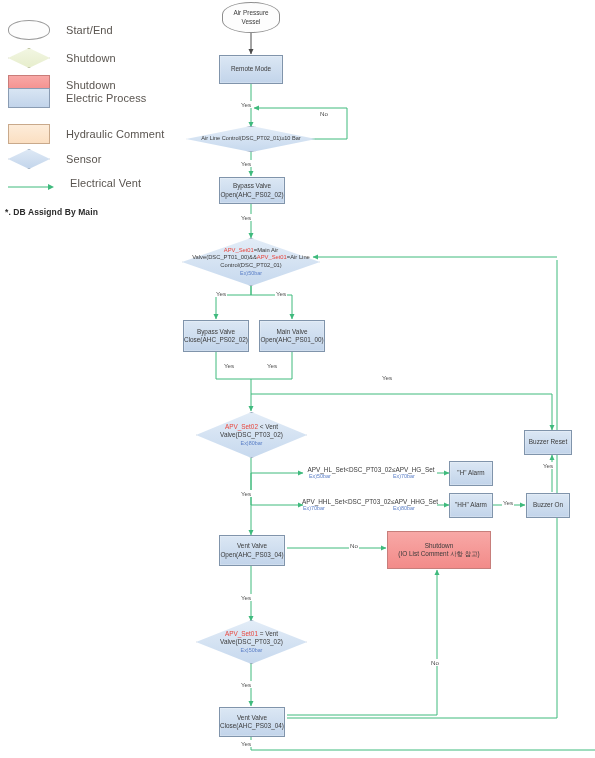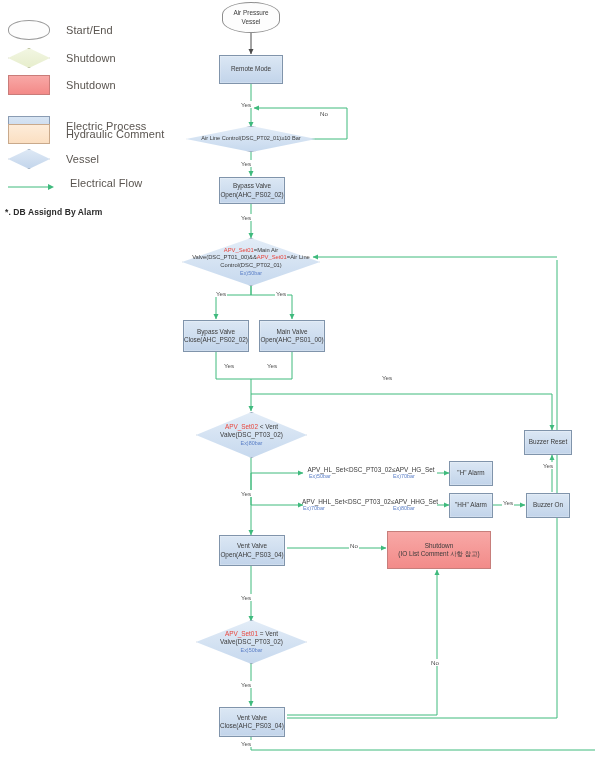--- a/index.html
+++ b/index.html
@@ -120,48 +120,48 @@
         <div class="dia-shape dia-div"></div>
       </div>
       <span class="legend-label">Shutdown</span>
     </div>
 
     <div class="legend-row" style="top:75px">
       <div class="sw-box sw-shut"></div>
       <span class="legend-label">Shutdown</span>
     </div>
 
-    <div class="legend-row" style="top:116px">
+    <div class="legend-row" style="top:88px">
       <div class="sw-box sw-elec"></div>
       <span class="legend-label">Electric Process</span>
     </div>
 
     <div class="legend-row" style="top:124px">
       <div class="sw-box sw-hyd"></div>
       <span class="legend-label">Hydraulic Comment</span>
     </div>
 
     <div class="legend-row" style="top:149px">
       <div class="dia-wrap">
         <div class="dia-shape dia-sens"></div>
       </div>
-      <span class="legend-label">Vessel</span>
+      <span class="legend-label">Sensor</span>
     </div>
 
     <div class="legend-row" style="top:177px">
       <div class="sw-flow">
         <svg width="46" height="10" viewBox="0 0 46 10">
           <line x1="0" y1="5" x2="40" y2="5" stroke="#3fba7d" stroke-width="1"></line>
           <path d="M40 2 L46 5 L40 8 Z" fill="#3fba7d"></path>
         </svg>
       </div>
-      <span class="legend-label">Electrical Flow</span>
-    </div>
-
-    <div class="note">*. DB Assignd By Alarm</div>
+      <span class="legend-label">Electrical Vent</span>
+    </div>
+
+    <div class="note">*. DB Assignd By Main</div>
   </div>
 
   <svg class="wires">
     <defs>
       <marker id="ag" markerWidth="7" markerHeight="7" refX="5.2" refY="2.6" orient="auto">
         <path d="M0 0 L5.5 2.6 L0 5.2 Z" fill="#3fba7d"></path>
       </marker>
       <marker id="ak" markerWidth="7" markerHeight="7" refX="5.2" refY="2.6" orient="auto">
         <path d="M0 0 L5.5 2.6 L0 5.2 Z" fill="#4a4a4a"></path>
       </marker>

